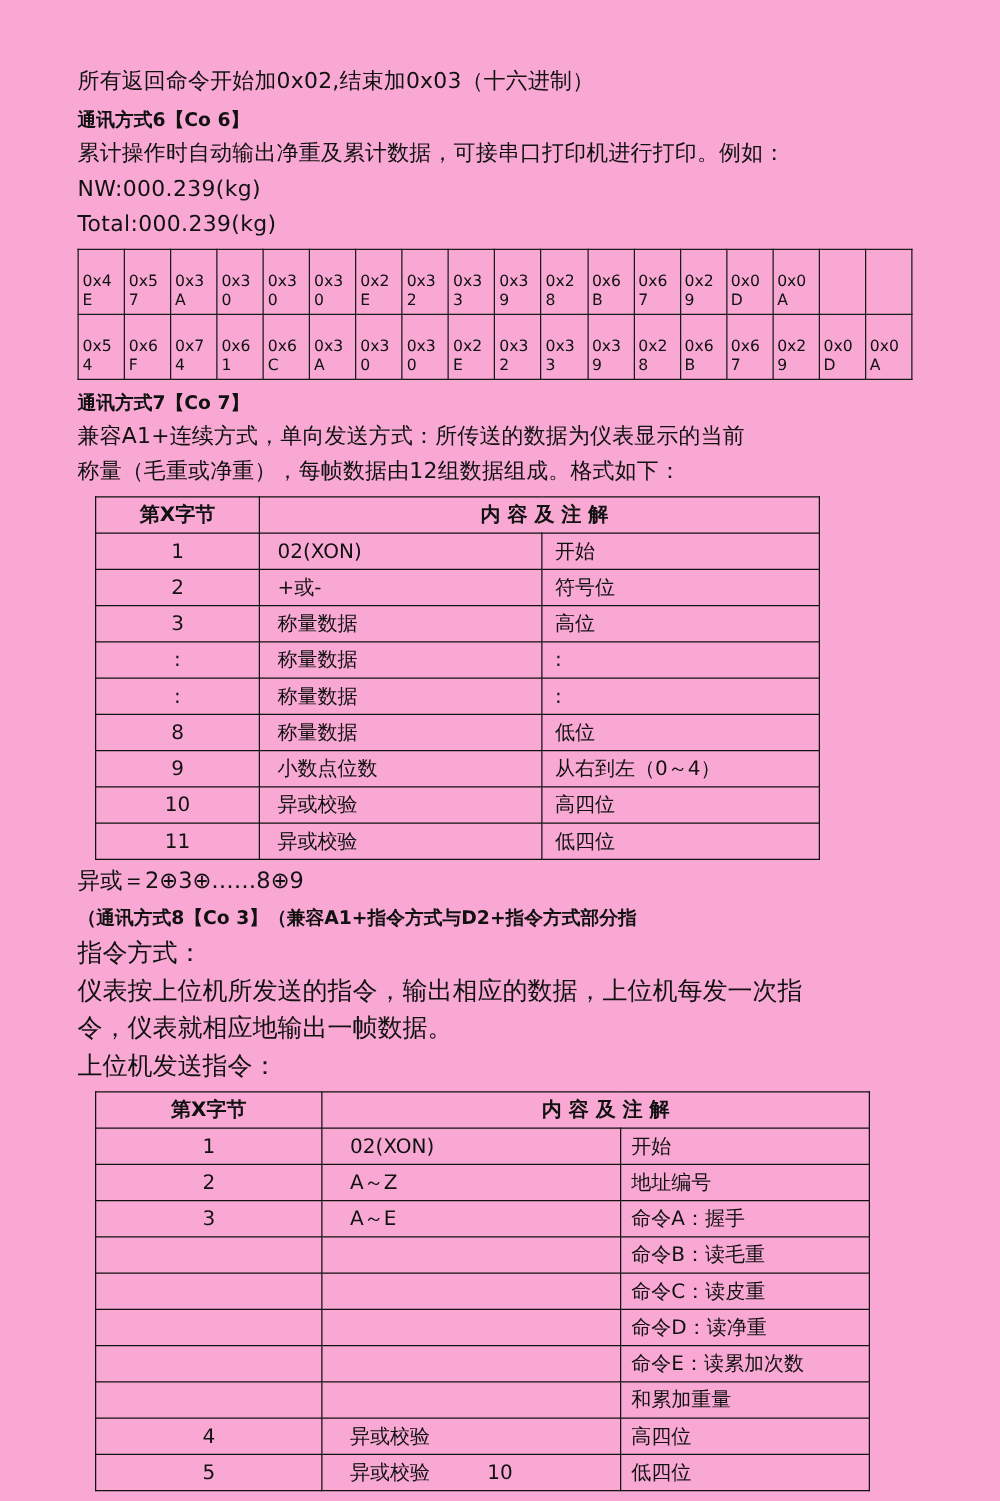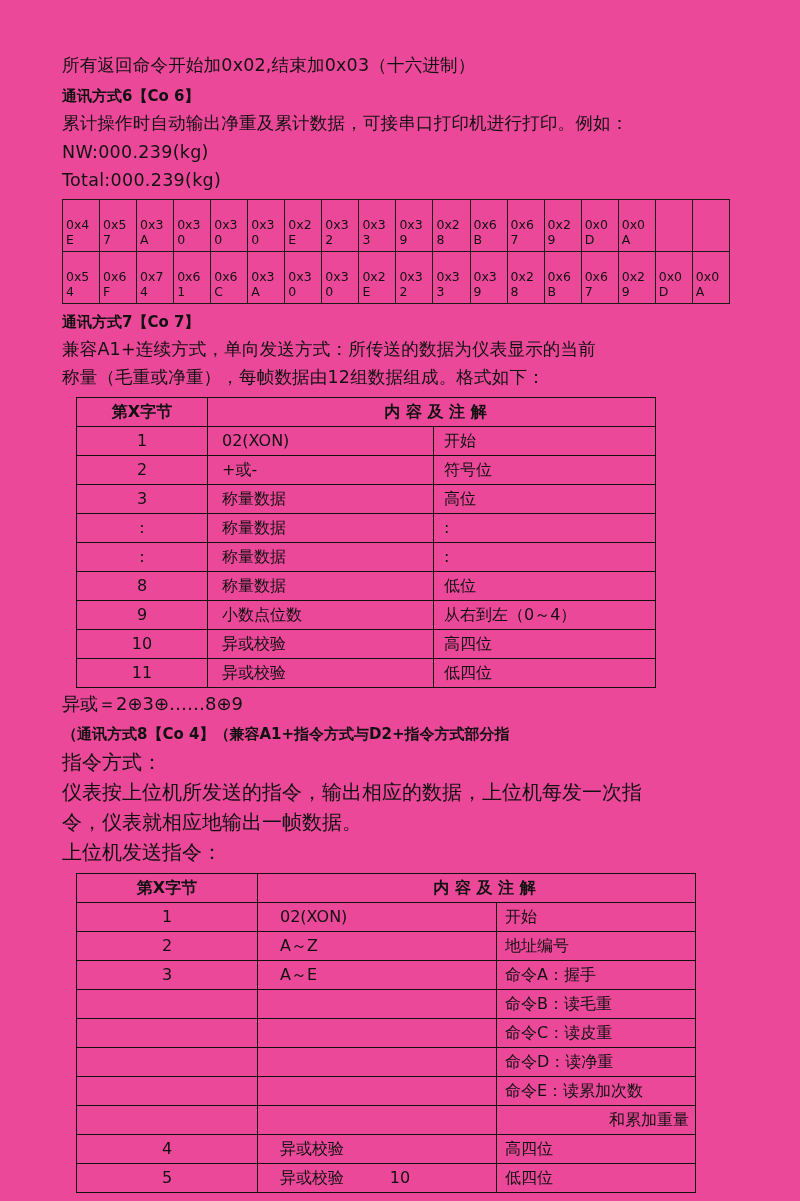--- a/index.html
+++ b/index.html
@@ -11,21 +11,21 @@
     width: 800px;
     height: 1201px;
     position: relative;
     font-family: "DejaVu Sans", "Liberation Sans", sans-serif;
     color: #111;
     overflow: hidden;
   }
   .page {
     position: absolute;
     inset: 0;
-    background: #ec4899;
+    background: #f9a8d4;
     padding: 52px 62px 0 62px;
     box-sizing: border-box;
   }
   
   .ghost {
     position: absolute;
     inset: 0;
     pointer-events: none;
     opacity: 0.085;
     overflow: hidden;
@@ -98,21 +98,21 @@
   }
   .t7 { width: 580px; }
   .t7 .c1 { width: 118px; text-align: center; }
   .t7 .c2 { width: 205px; padding-left: 14px; }
   .t7 .c3 { width: auto; padding-left: 10px; }
 
   .t8 { width: 620px; }
   .t8 .c1 { width: 168px; text-align: center; }
   .t8 .c2 { width: 210px; padding-left: 22px; }
   .t8 .c3 { width: auto; padding-left: 8px; }
-  .t8 .ctr { text-align: right; }
+  .t8 .ctr { text-align: left; }
 
   .xor {
     font-size: 18px;
     margin: 4px 0 2px 0;
   }
   .para {
     font-size: 20px;
     line-height: 1.45;
     margin: 1px 0;
   }
@@ -360,21 +360,21 @@
     <tr>
       <td class="c1">11</td>
       <td class="c2">异或校验</td>
       <td class="c3">低四位</td>
     </tr>
   </tbody>
     </table>
 
   <p class="xor">异或＝2⊕3⊕……8⊕9</p>
 
-  <h2 class="heading">（通讯方式8【Co 4】（兼容A1+指令方式与D2+指令方式部分指</h2>
+  <h2 class="heading">（通讯方式8【Co 3】（兼容A1+指令方式与D2+指令方式部分指</h2>
 
   <p class="para">指令方式：</p>
   <p class="para">仪表按上位机所发送的指令，输出相应的数据，上位机每发一次指</p>
   <p class="para">令，仪表就相应地输出一帧数据。</p>
   <p class="para">上位机发送指令：</p>
 
   <table class="frame t8">
     <tbody>
         <tr>
       <th class="c1">第X字节</th>

